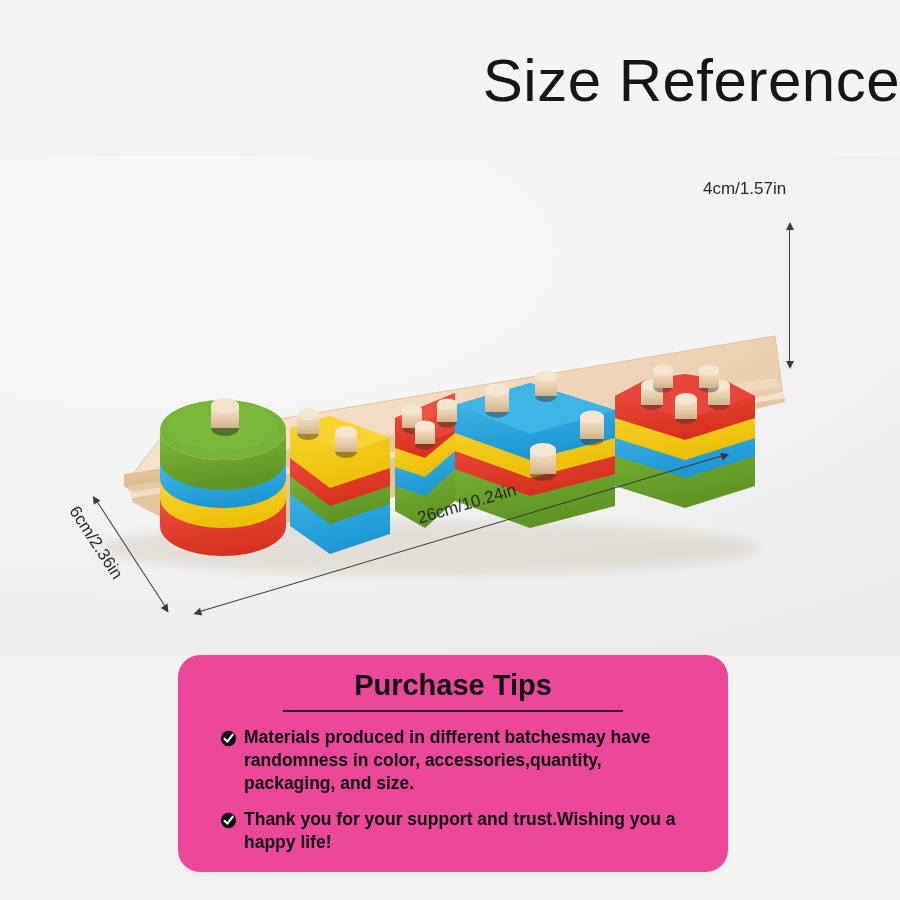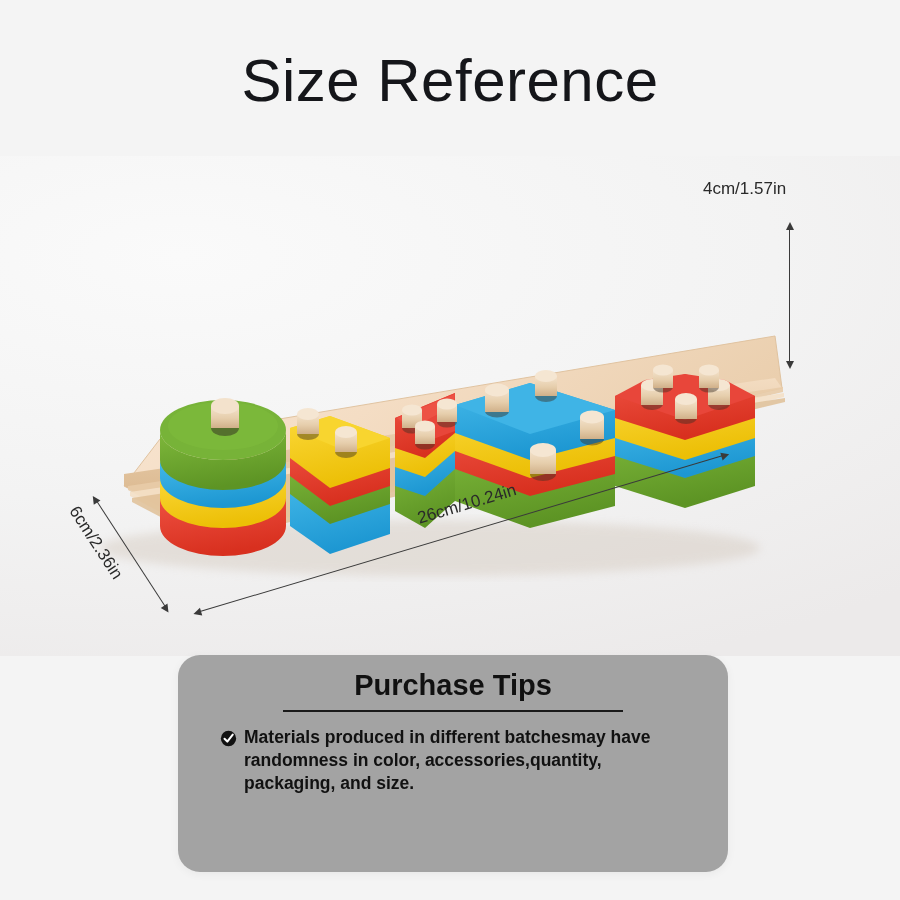--- a/index.html
+++ b/index.html
@@ -9,21 +9,21 @@
     font-family:"Liberation Sans", sans-serif;
     overflow:hidden;
     position:relative;
     color:#111;
   }
   #stage{position:absolute;left:0;top:0;width:900px;height:900px;}
 
   
   .page-title{
     position:absolute;left:0;top:46px;width:900px;
-    text-align:center;
+    text-align:right;
     font-size:60px;
     font-weight:400;
     letter-spacing:0.5px;
     color:#15161a;
     font-family:"Liberation Sans", sans-serif;
   }
 
   
   .photo{
     position:absolute;left:0;top:156px;width:900px;height:500px;
@@ -61,21 +61,21 @@
   .arrow-line:before,.arrow-line:after{
     content:"";position:absolute;top:-3.5px;
     border-top:4px solid transparent;border-bottom:4px solid transparent;
   }
   .arrow-line:before{left:-7px;border-right:8px solid #3a3a3a;}
   .arrow-line:after{right:-7px;border-left:8px solid #3a3a3a;}
 
   
   .tips-card{
     position:absolute;left:178px;top:655px;width:550px;height:217px;
-    background:#a3a3a3;border-radius:22px;
+    background:#ec4899;border-radius:22px;
     box-shadow:0 2px 10px rgba(0,0,0,0.05);
   }
   .tips-title{
     text-align:center;margin-top:14px;
     font-size:29px;font-weight:bold;color:#111;
     font-family:"Liberation Sans", sans-serif;
   }
   .tips-divider{
     width:340px;height:1.5px;background:#1a1a1a;margin:8px auto 0 auto;
   }
@@ -270,17 +270,26 @@
       <div class="tip">
         <span class="check">
           <svg viewBox="0 0 20 20" width="17" height="17">
             <circle cx="10" cy="10" r="9" fill="#111"></circle>
             <path d="M5.3 10.3 L8.6 13.6 L15 5.4" stroke="#fff" stroke-width="2.4" fill="none" stroke-linecap="round" stroke-linejoin="round"></path>
           </svg>
         </span>
         <span class="tip-text">Materials produced in different batchesmay have randomness in color, accessories,quantity, packaging, and size.</span>
       </div>
 
+      <div class="tip">
+        <span class="check">
+          <svg viewBox="0 0 20 20" width="17" height="17">
+            <circle cx="10" cy="10" r="9" fill="#111"></circle>
+            <path d="M5.3 10.3 L8.6 13.6 L15 5.4" stroke="#fff" stroke-width="2.4" fill="none" stroke-linecap="round" stroke-linejoin="round"></path>
+          </svg>
+        </span>
+        <span class="tip-text">Thank you for your support and trust.Wishing you a happy life!</span>
+      </div>
 
     </div>
   </div>
 
 </div>
 
 </body></html>

